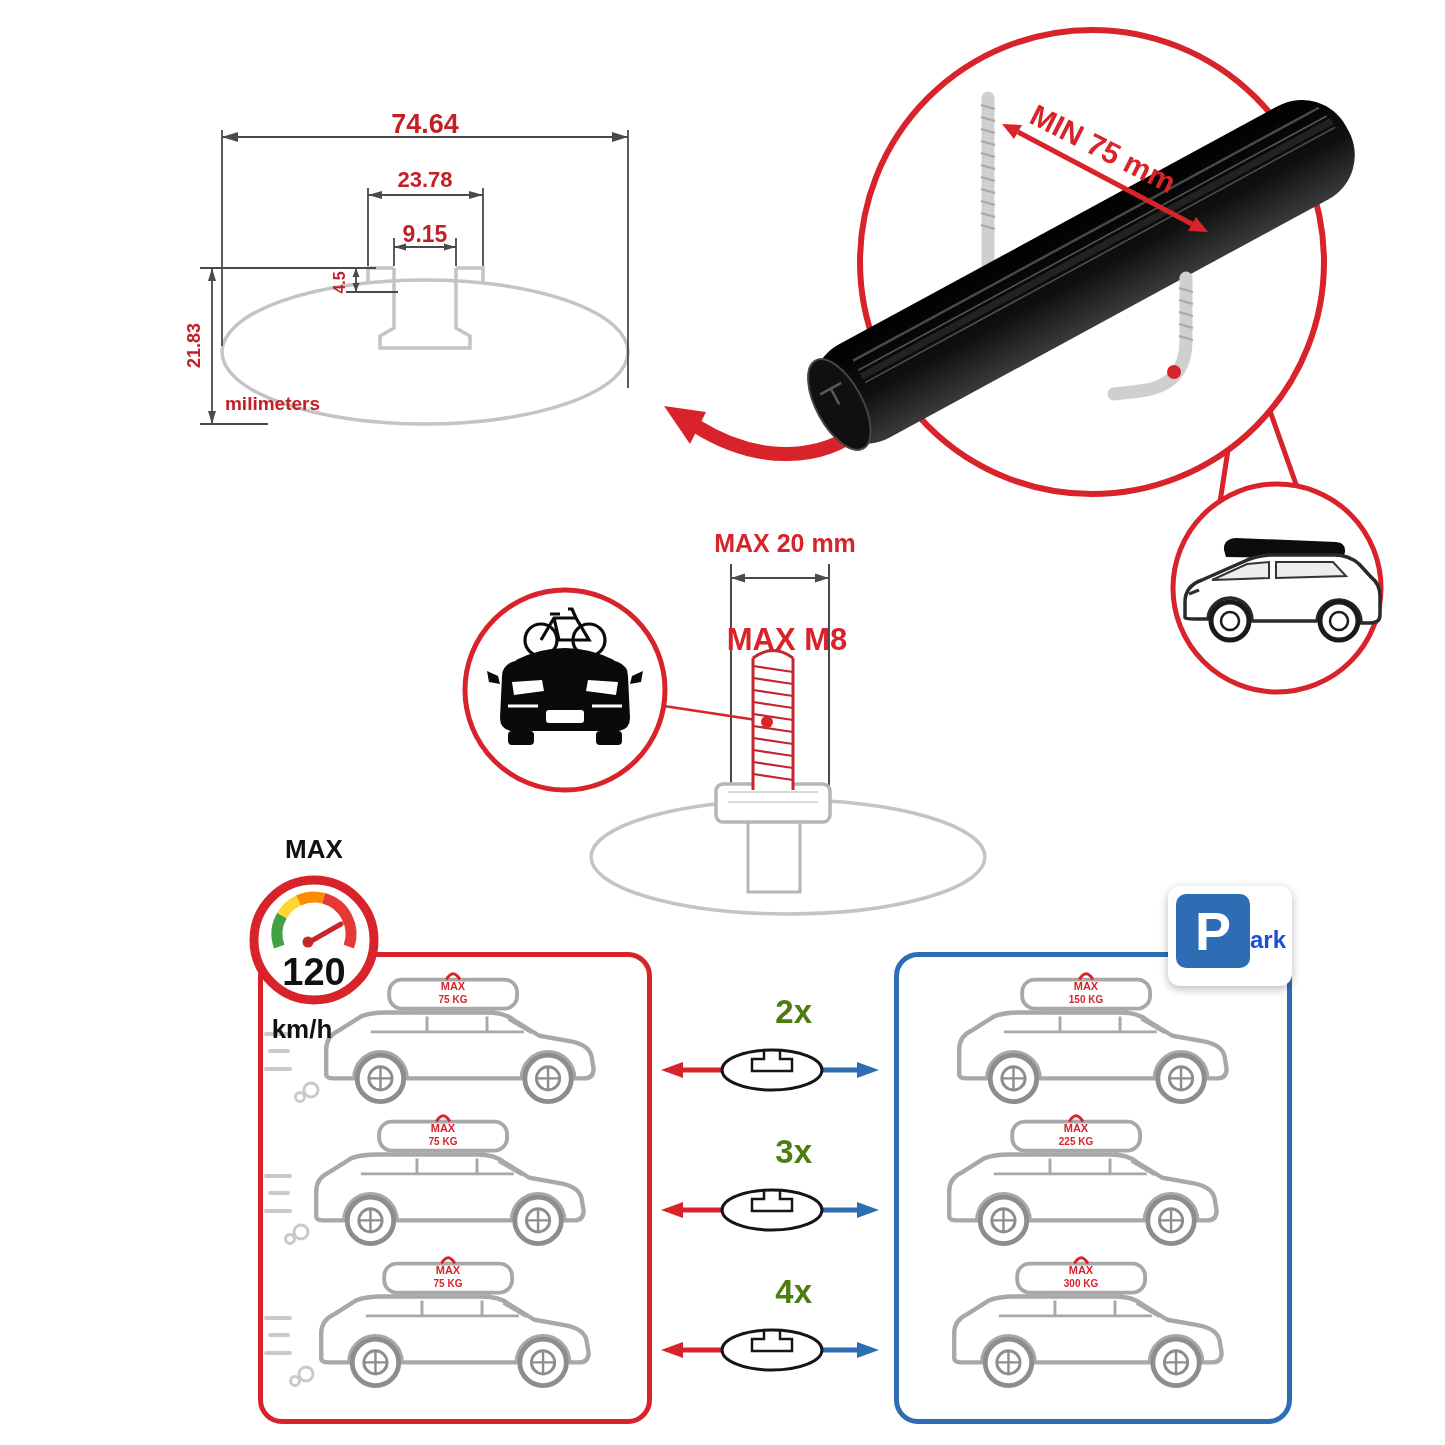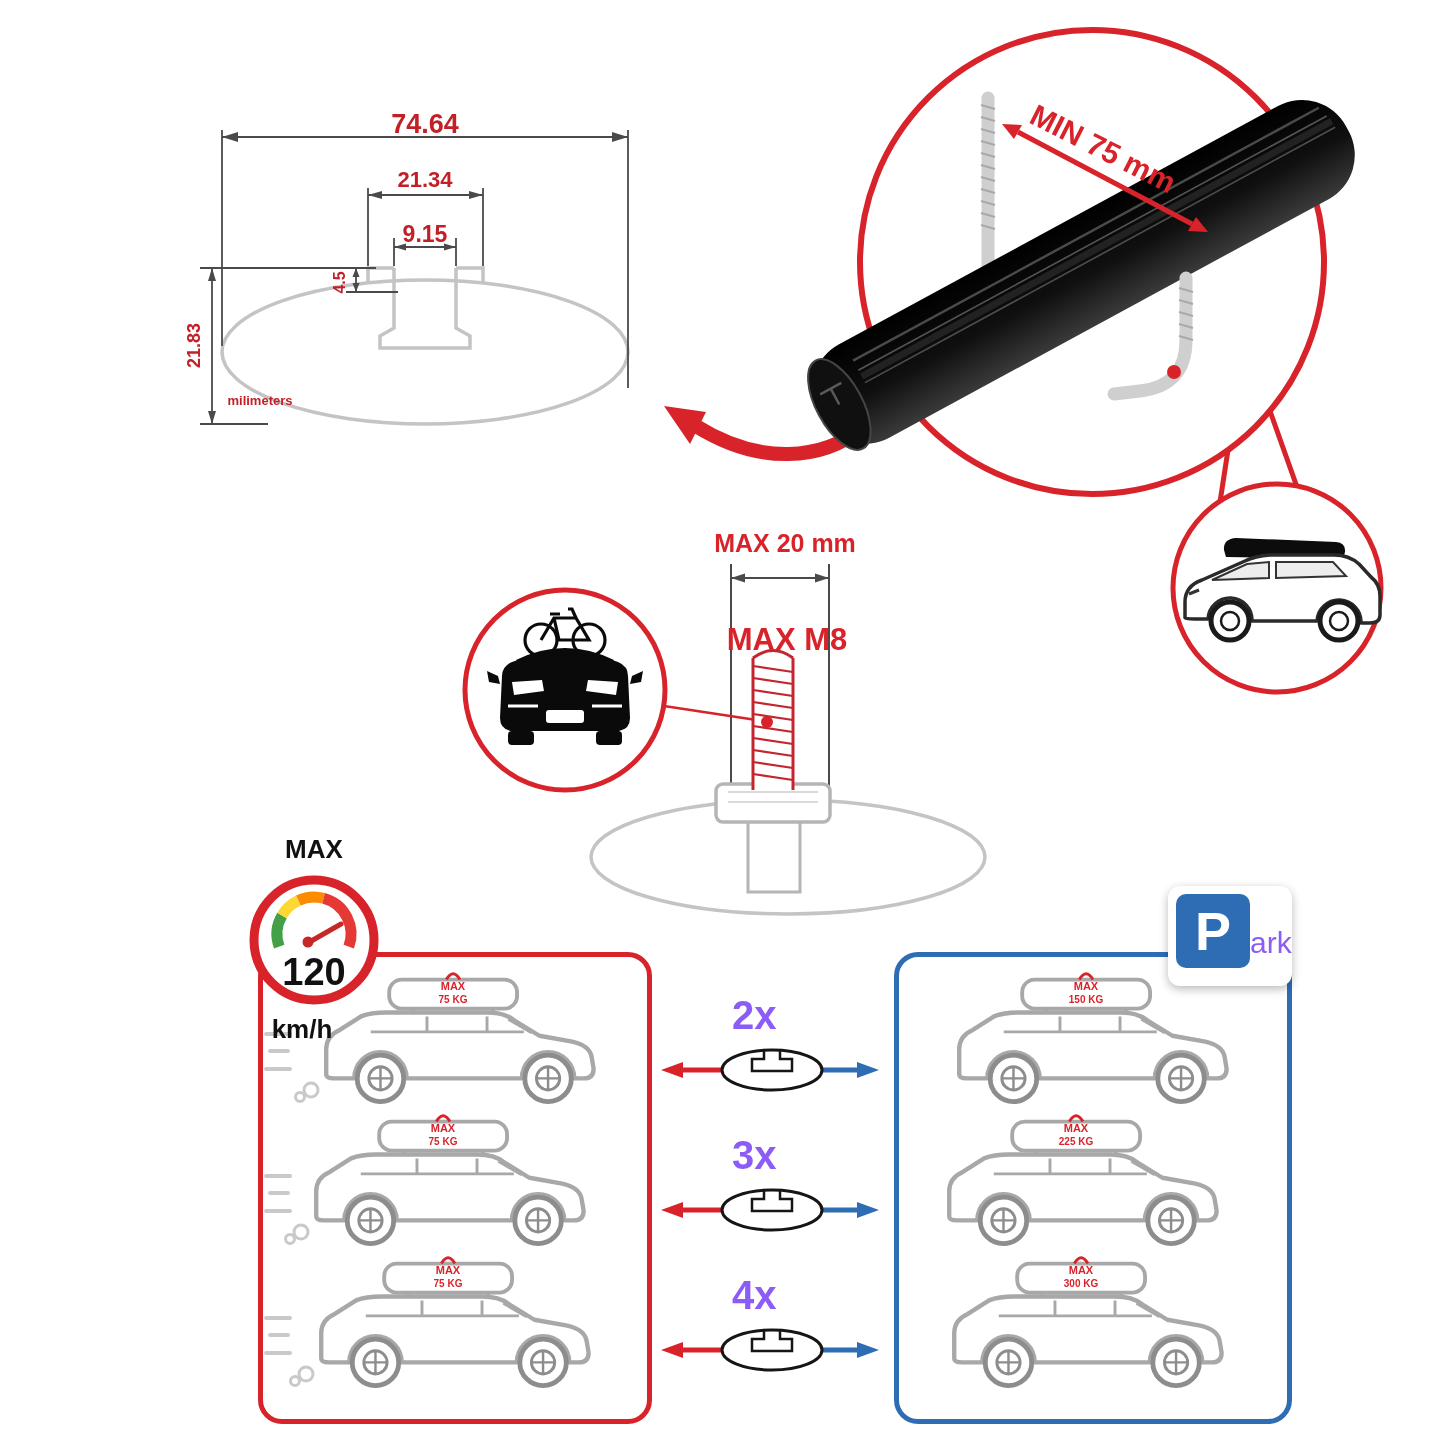--- a/index.html
+++ b/index.html
@@ -6,31 +6,31 @@
   body{width:1445px;height:1445px;position:relative;overflow:hidden;
        font-family:"Liberation Sans",sans-serif;}
   .abs{position:absolute;}
   .lbl{position:absolute;font-weight:700;text-align:center;color:#c22026;line-height:1.05;}
   .lbl2{position:absolute;font-weight:700;text-align:center;color:#d8232a;line-height:1.05;}
   .blk{color:#111;}
   .rot-ccw{transform:rotate(-90deg);transform-origin:center;}
   .panel{position:absolute;background:#fff;border-radius:24px;}
   .panel.red{border:5px solid #d8232a;}
   .panel.blue{border:5px solid #2e6db4;}
-  .mult{position:absolute;left:732px;width:80px;text-align:left;color:#8b5cf6;
-        font-weight:700;font-size:40px;}
+  .mult{position:absolute;left:732px;width:80px;text-align:right;color:#4d7c0f;
+        font-weight:700;font-size:33px;}
   .cargo-label{position:absolute;width:96px;text-align:center;color:#d8232a;font-weight:700;z-index:6;}
   .cargo-label .clt{font-size:11px;line-height:11px;}
   .cargo-label .clw{font-size:10px;line-height:16px;}
   .psign{position:absolute;left:1168px;top:886px;width:124px;height:100px;background:#fff;
          border-radius:12px;box-shadow:0 3px 10px rgba(0,0,0,.28);z-index:7;}
   .pblue{position:absolute;left:8px;top:8px;width:74px;height:74px;background:#2e6db4;
          border-radius:10px;color:#fff;font-size:54px;font-weight:700;
          display:flex;align-items:center;justify-content:center;}
-  .park-suffix{position:absolute;left:82px;top:40px;color:#8b5cf6;font-size:30px;font-weight:400;}
+  .park-suffix{position:absolute;left:82px;top:40px;color:#1d4ed8;font-size:24px;font-weight:700;}
   .z6{z-index:6;}
 </style>
 </head>
 <body>
 
 <svg width="0" height="0" style="position:absolute" aria-hidden="true">
   <defs>
     <symbol id="suv" viewBox="0 0 330 160">
       <rect x="95" y="14" width="132" height="30" rx="13" fill="#fff" stroke="#a8a8a8" stroke-width="4"></rect>
       <path d="M154,14 Q161,2 168,14" fill="none" stroke="#d8232a" stroke-width="3"></path>
@@ -252,25 +252,25 @@
     <path d="M35.2,76.7 A37,37 0 0 1 38.0,45.5" stroke="#43a047"></path>
     <path d="M38.0,45.5 A37,37 0 0 1 54.4,30.5" stroke="#fdd835"></path>
     <path d="M54.4,30.5 A37,37 0 0 1 79.6,28.3" stroke="#fb8c00"></path>
     <path d="M79.6,28.3 A37,37 0 0 1 104.8,76.7" stroke="#e53935"></path>
   </g>
   <path d="M62,74 L97,54" stroke="#c62828" stroke-width="5" stroke-linecap="round"></path>
   <circle cx="64" cy="72" r="5.5" fill="#c62828"></circle>
 </svg>
 
 <div class="lbl" style="left:370px;top:110px;width:110px;font-size:27px">74.64</div>
-<div class="lbl" style="left:378px;top:168px;width:94px;font-size:22px">21.34</div>
+<div class="lbl" style="left:378px;top:168px;width:94px;font-size:22px">23.78</div>
 <div class="lbl" style="left:386px;top:222px;width:78px;font-size:23px">9.15</div>
 <div class="lbl rot-ccw" style="left:318px;top:274px;width:44px;font-size:16px">4.5</div>
 <div class="lbl rot-ccw" style="left:162px;top:336px;width:64px;font-size:18px">21.83</div>
-<div class="lbl" style="left:200px;top:394px;width:120px;font-size:13px;text-align:center">milimeters</div>
+<div class="lbl" style="left:200px;top:394px;width:120px;font-size:19px;text-align:right">milimeters</div>
 
 <div class="lbl2" style="left:1003px;top:133px;width:200px;font-size:30px;transform:rotate(27deg)">MIN 75 mm</div>
 
 <div class="lbl2" style="left:690px;top:530px;width:190px;font-size:25px">MAX 20 mm</div>
 <div class="lbl2" style="left:712px;top:624px;width:150px;font-size:31px">MAX M8</div>
 
 <div class="lbl blk z6" style="left:270px;top:836px;width:88px;font-size:26px">MAX</div>
 <div class="lbl blk z6" style="left:276px;top:953px;width:76px;font-size:38px">120</div>
 <div class="lbl blk z6" style="left:256px;top:1016px;width:92px;font-size:26px;font-weight:700">km/h</div>
 

